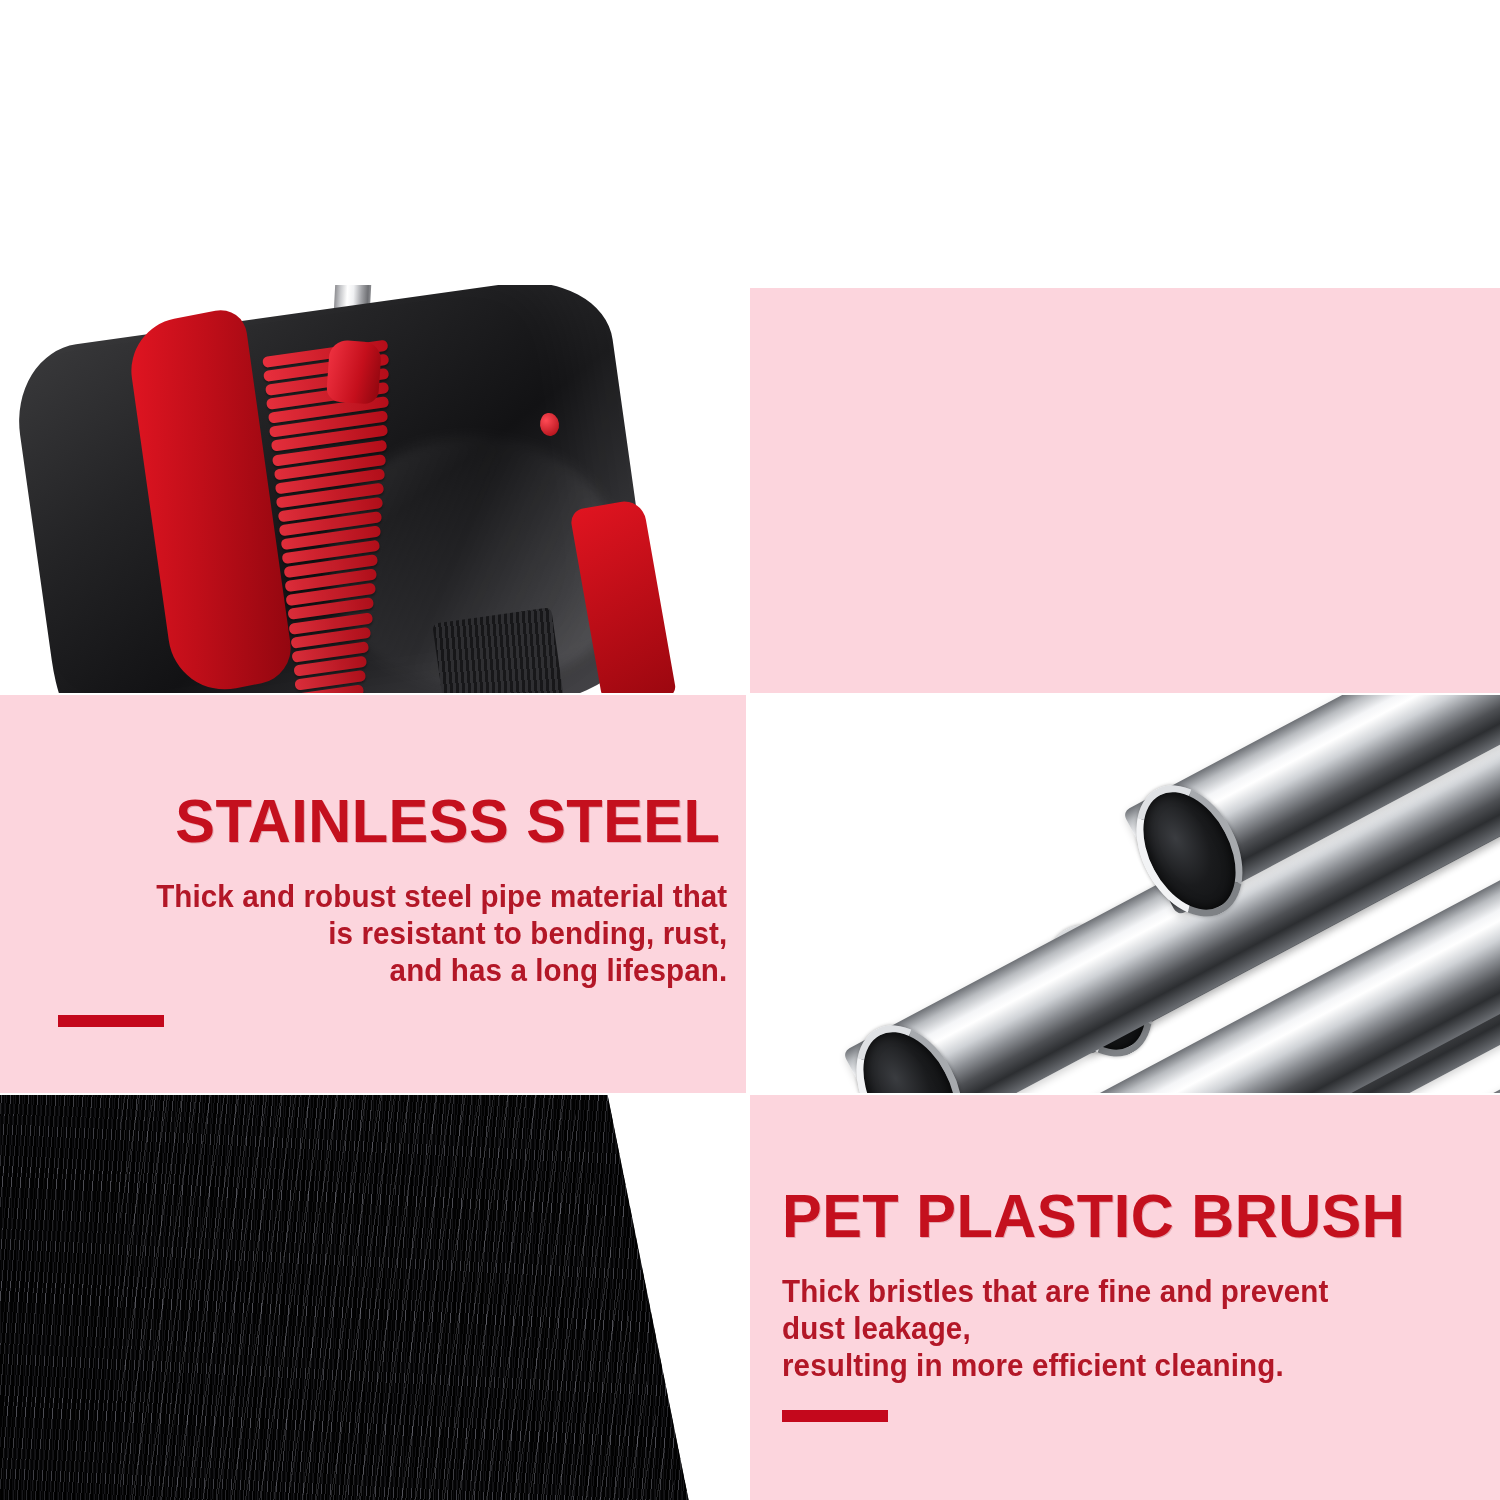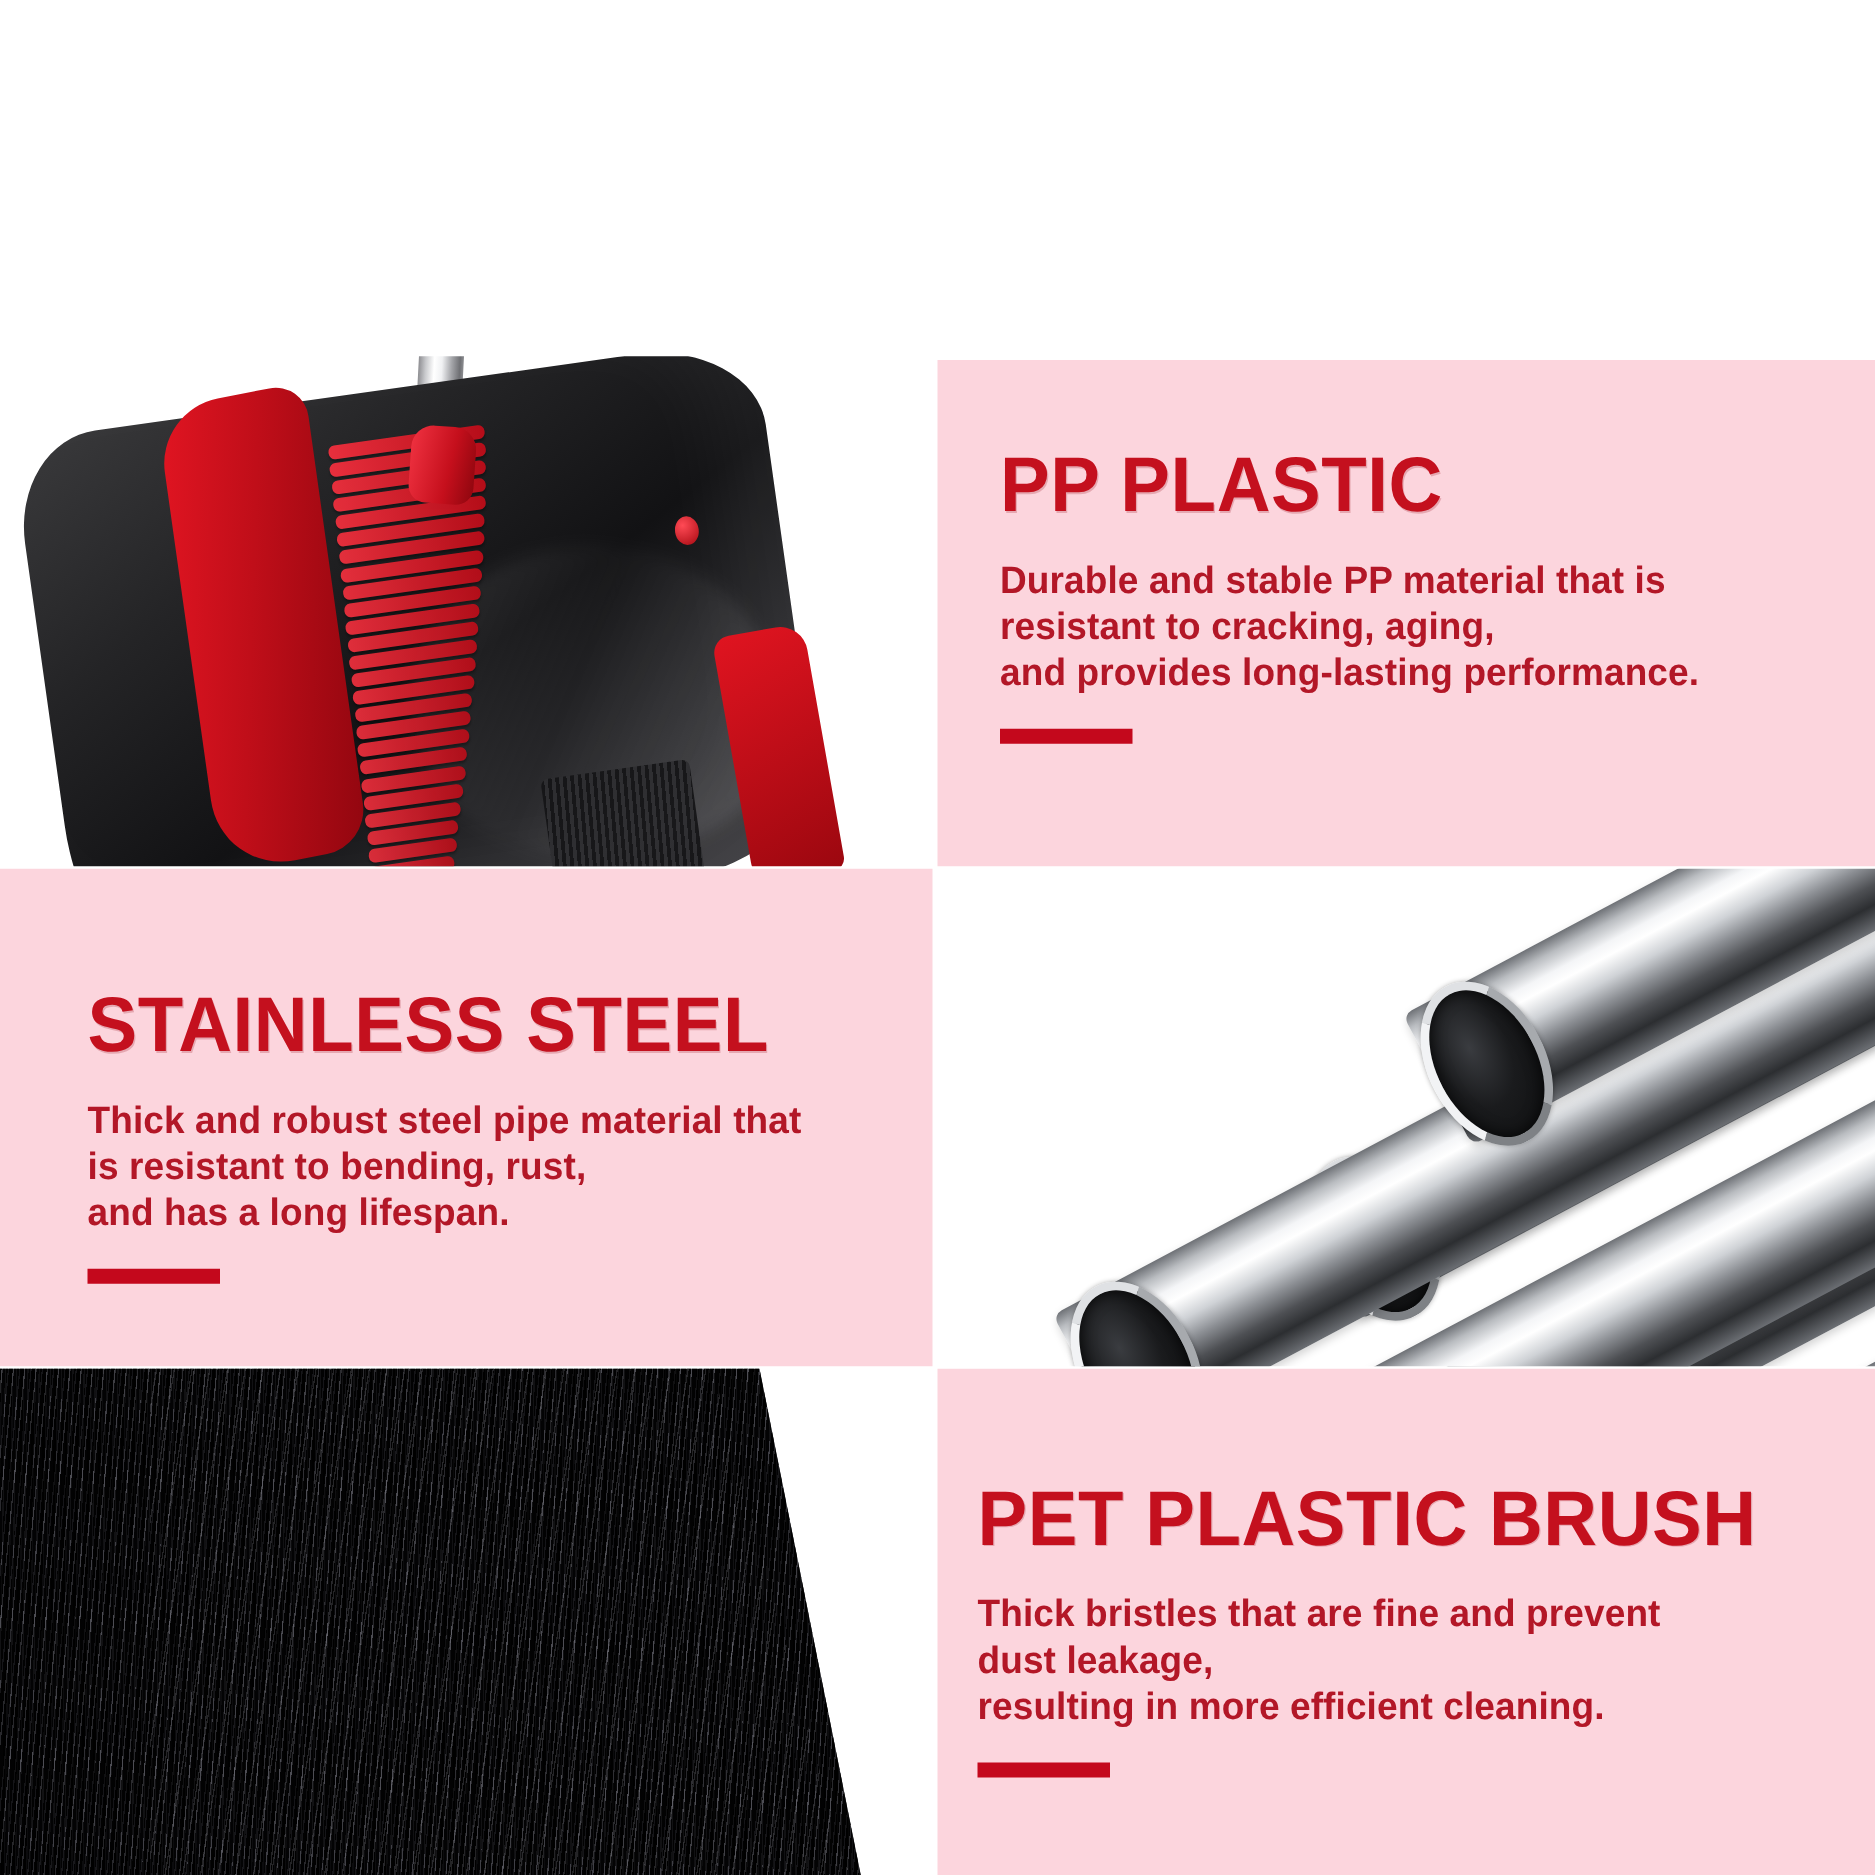--- a/index.html
+++ b/index.html
@@ -104,21 +104,21 @@
   .tb-body .ln { display: block; white-space: nowrap; }
   .tb-rule {
     margin-top: 26px;
     width: 106px;
     height: 12px;
     background: #c4081c;
   }
 
   
   .tb-pp     { left: 800px; top: 358px;  width: 700px; }
-  .tb-steel  { left: 70px;  top: 790px;  width: 690px; }
+  .tb-steel  { left: 58px;  top: 790px;  width: 690px; text-align: right; }
   .tb-brush  { left: 782px; top: 1185px; width: 700px; }
 
   
   .photo { position:absolute; left:0; top:0; width:100%; height:100%; }
 
   .dp-pole {
     position: absolute;
     left: 333px; top: -6px;
     width: 36px; height: 96px;
     background: linear-gradient(90deg,#8e8e92 0%, #c9cacd 16%, #ffffff 35%, #f0f1f3 52%, #a3a4a8 74%, #6f7074 92%, #8c8d91 100%);
@@ -307,29 +307,20 @@
           <i style="top: 323.76px; left: 5.68px; width: 73.8273px; opacity: 0.89;"></i>
           <i style="top: 337.84px; left: 5.12px; width: 70.6006px; opacity: 0.89;"></i>
           <i style="top: 351.92px; left: 4.56px; width: 67.3244px; opacity: 0.88;"></i>
         </div>
       <div class="dp-hub"></div>
       <div class="dp-dot"></div>
     </div>
   </div>
 
   <div class="cell cell-r1c2"></div>
-  <div class="textblock tb-pp">
-    <div class="tb-heading">PP PLASTIC</div>
-    <div class="tb-body">
-      <span class="ln">Durable and stable PP material that is</span>
-      <span class="ln">resistant to cracking, aging,</span>
-      <span class="ln">and provides long-lasting performance.</span>
-    </div>
-    <div class="tb-rule"></div>
-  </div>
 
   <div class="cell cell-r2c1"></div>
   <div class="textblock tb-steel">
     <div class="tb-heading">STAINLESS STEEL</div>
     <div class="tb-body">
       <span class="ln">Thick and robust steel pipe material that</span>
       <span class="ln">is resistant to bending, rust,</span>
       <span class="ln">and has a long lifespan.</span>
     </div>
     <div class="tb-rule"></div>

